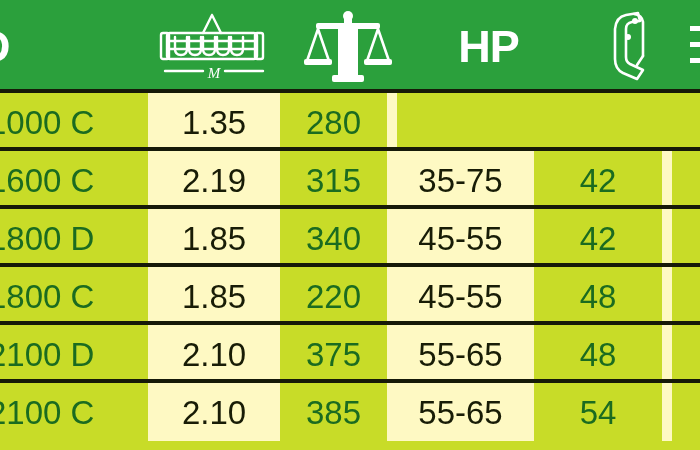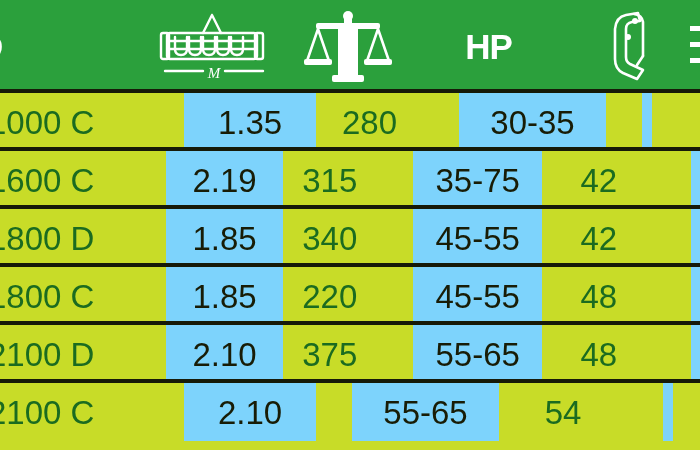--- a/index.html
+++ b/index.html
@@ -48,21 +48,21 @@
   .hcell.c-model   { width: 148px; justify-content: flex-start; padding-left: 0; }
   .hcell.c-width   { width: 132px; }
   .hcell.c-weight  { width: 135px; }
   .hcell.c-hp      { width: 147px; }
   .hcell.c-tines   { width: 128px; }
   .hcell.c-extra   { width: 10px; justify-content: flex-start; }
 
   .htext {
     color: #ffffff;
     font-weight: bold;
-    font-size: 35px;
+    font-size: 45px;
     line-height: 1;
     letter-spacing: -1px;
     white-space: nowrap;
   }
   .htext.clip-left { margin-left: -22px; }
 
   .icon-svg { display: block; }
 
   
   .body-rows {
@@ -96,21 +96,21 @@
   }
   .cell.c-model   { width: 148px; justify-content: flex-start; }
   .cell.c-width   { width: 132px; }
   .cell.c-weight  { width: 107px; }
   .cell.c-hp      { width: 147px; }
   .cell.c-tines   { width: 128px; }
   .cell.c-extra   { width: 10px; }
 
   
   .tint-light { background: #c8dc28; color: #1b6b20; }
-  .tint-dark  { background: #7dd3fc; color: #181c06; margin-left: 36px; }
+  .tint-dark  { background: #fef9c3; color: #181c06; }
 
   .cell.c-model  .val { margin-left: -12px; }
 </style>
 </head>
 <body>
 
 <div id="spec-table">
 
   <div class="header-row">
 
@@ -202,23 +202,20 @@
     <div class="row">
       <div class="cell c-model tint-light">
           <span class="val">1000 C</span>
         </div>
       <div class="cell c-width tint-dark">
           <span class="val">1.35</span>
         </div>
       <div class="cell c-weight tint-light">
           <span class="val">280</span>
         </div>
-      <div class="cell c-hp tint-dark">
-          <span class="val">30-35</span>
-        </div>
       <div class="cell c-extra tint-dark">
           <span class="val"></span>
         </div>
     </div>
 
     <div class="row">
       <div class="cell c-model tint-light">
           <span class="val">1600 C</span>
         </div>
       <div class="cell c-width tint-dark">
@@ -300,20 +297,23 @@
           <span class="val"></span>
         </div>
     </div>
 
     <div class="row last">
       <div class="cell c-model tint-light">
           <span class="val">2100 C</span>
         </div>
       <div class="cell c-width tint-dark">
           <span class="val">2.10</span>
+        </div>
+      <div class="cell c-weight tint-light">
+          <span class="val">385</span>
         </div>
       <div class="cell c-hp tint-dark">
           <span class="val">55-65</span>
         </div>
       <div class="cell c-tines tint-light">
           <span class="val">54</span>
         </div>
       <div class="cell c-extra tint-dark">
           <span class="val"></span>
         </div>

